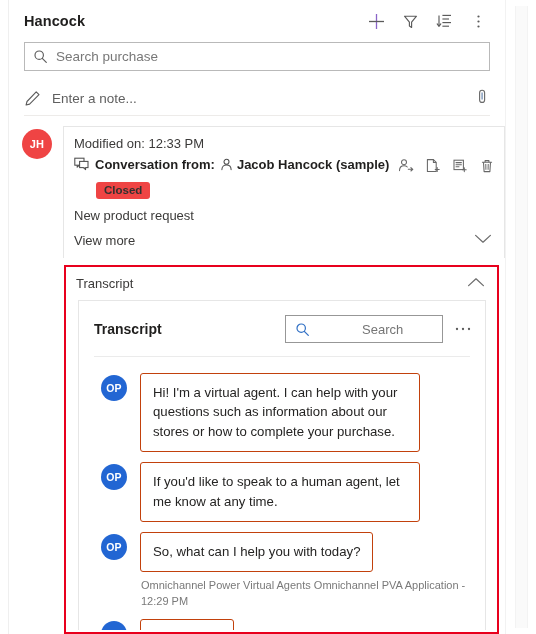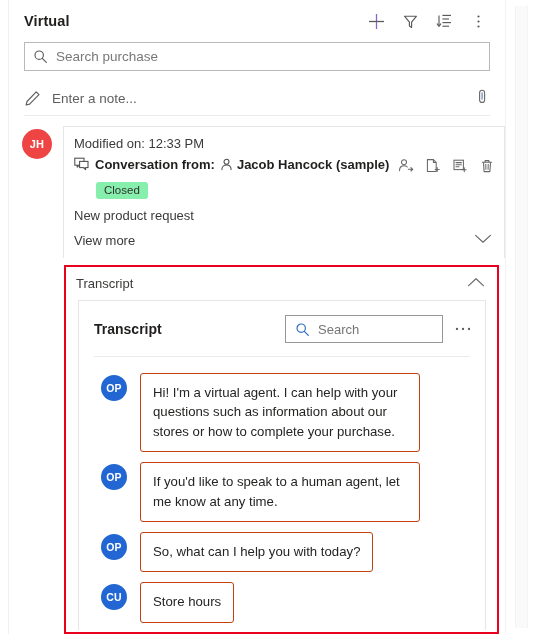--- a/index.html
+++ b/index.html
@@ -189,24 +189,24 @@
   .rec-actions .act {
     cursor: pointer;
     display: flex;
     align-items: center;
     justify-content: center;
     width: 18px; height: 18px;
   }
   .badge-row { padding: 5px 10px 0 32px; }
   .badge {
     display: inline-block;
-    background: #86efac;
+    background: #ef4444;
     color: #323130;
     font-size: 11.5px;
-    font-weight: 400;
+    font-weight: 700;
     border-radius: 3px;
     padding: 2px 8px 3px 8px;
   }
   .rec-subject {
     font-size: 13px;
     color: #3b3a39;
     padding: 9px 10px 0 10px;
   }
   .view-more-row {
     display: flex;
@@ -269,20 +269,21 @@
   .ts-search {
     margin-left: auto;
     width: 158px;
     height: 28px;
     border: 1px solid #979797;
     display: flex;
     align-items: center;
     padding: 0 9px;
     box-sizing: border-box;
     background: #fff;
+    gap: 44px;
   }
   .ts-search .ph {
     font-size: 13px;
     color: #757575;
     margin-left: 8px;
   }
   .ts-more {
     margin-left: 10px;
     width: 20px; height: 20px;
     display: flex;
@@ -351,21 +352,21 @@
 
   <div class="left-edge"></div>
   <div class="panel-divider"></div>
   <div class="right-rail">
     <div class="strip"></div>
   </div>
 
   <div id="timeline-panel">
 
     <div class="tl-header">
-      <div class="tl-title">Virtual</div>
+      <div class="tl-title">Hancock</div>
       <div class="tl-header-actions">
 
         <div class="hdr-btn" title="Add">
           <svg width="19" height="19" viewBox="0 0 19 19">
             <path d="M9.5 2 L9.5 17" stroke="#8a64c8" stroke-width="1.3"></path>
             <path d="M2 9.5 L17 9.5" stroke="#5b5b5b" stroke-width="1.3"></path>
           </svg>
         </div>
 
         <div class="hdr-btn" title="Filter">
@@ -543,20 +544,21 @@
           <div class="msg-avatar">OP</div>
           <div class="msg-col">
             <div class="bubble wide">If you'd like to speak to a human agent, let me know at any time.</div>
           </div>
         </div>
 
         <div class="msg-row">
           <div class="msg-avatar">OP</div>
           <div class="msg-col">
             <div class="bubble">So, what can I help you with today?</div>
+            <div class="msg-meta">Omnichannel Power Virtual Agents Omnichannel PVA Application - 12:29 PM</div>
           </div>
         </div>
 
         <div class="msg-row">
           <div class="msg-avatar">CU</div>
           <div class="msg-col">
             <div class="bubble">Store hours</div>
           </div>
         </div>
 

